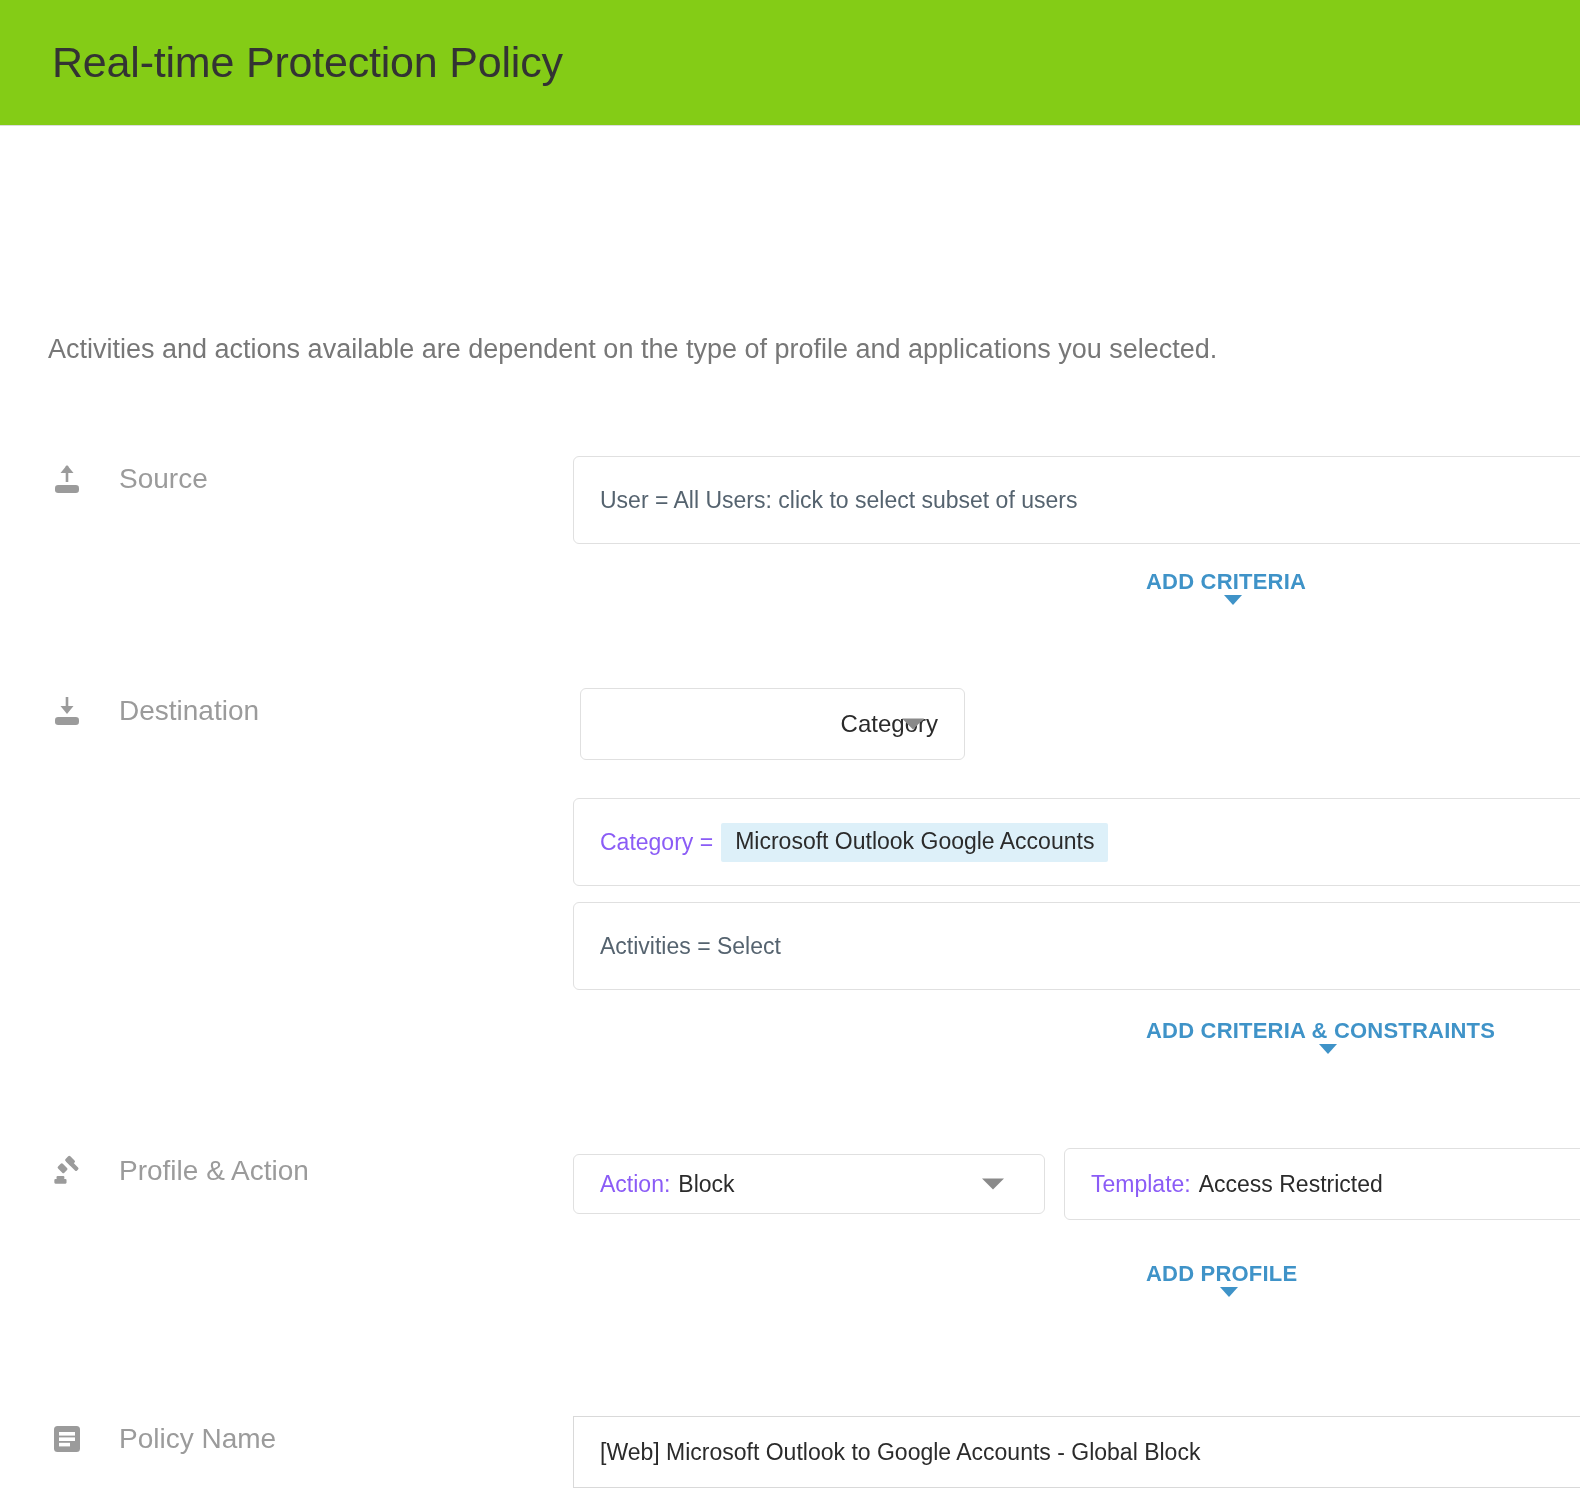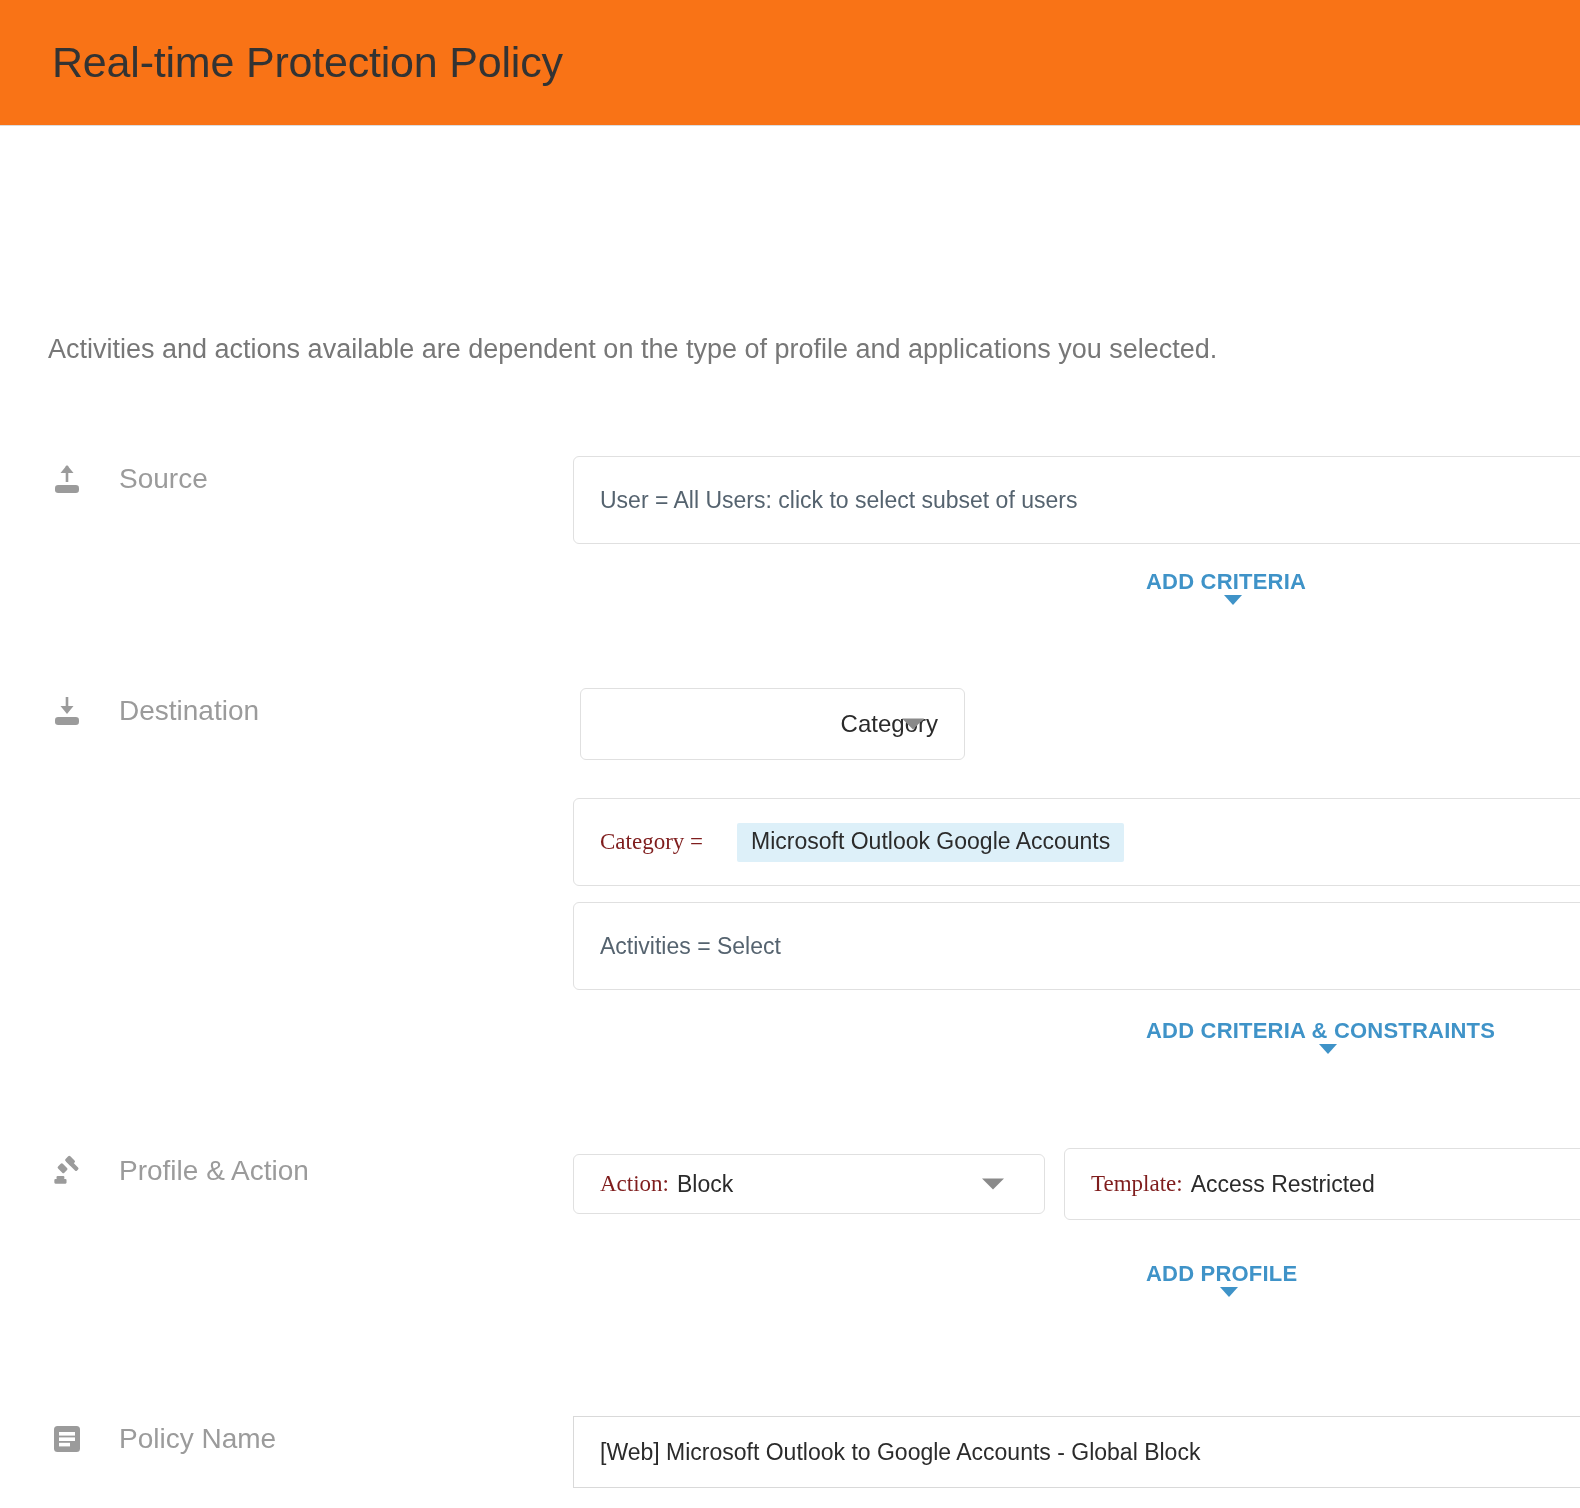--- a/index.html
+++ b/index.html
@@ -11,21 +11,21 @@
     width: 1580px;
     height: 1508px;
     overflow: hidden;
     font-family: "Liberation Sans", sans-serif;
     -webkit-font-smoothing: antialiased;
   }
 
   
   .page-header {
     height: 126px;
-    background: #f97316;
+    background: #84cc16;
     border-bottom: 1px solid #dcdcdc;
     box-sizing: border-box;
     display: flex;
     align-items: center;
     padding-left: 52px;
   }
   .page-title {
     font-size: 43px;
     font-weight: 300;
     color: #333333;
@@ -108,21 +108,21 @@
   .field-box.tall   { height: 88px; }
   .field-box.medium { height: 72px; }
 
   .field-box.square {
     border-radius: 0;
     border: 1px solid #d9d9d9;
     color: #2b2b2b;
   }
 
   .field-value-dark { color: #2b2b2b; }
-  .field-label-grey { color: #7f1d1d; font-family: Liberation Serif, serif; }
+  .field-label-grey { color: #8b5cf6; }
 
   
   .select-box {
     width: 385px;
     justify-content: flex-end;
     color: #2b2b2b;
     margin-left: 7px;
   }
   .select-box .sel-text { font-size: 24px; color: #2b2b2b; }
   .caret {
@@ -137,21 +137,21 @@
     border-top: 11px solid #8a8a8a;
   }
 
   
   .chip {
     background: #ddf0f9;
     color: #2b2b2b;
     padding: 5px 14px 7px 14px;
     font-size: 23px;
     border-radius: 2px;
-    margin-left: 34px;
+    margin-left: 8px;
     white-space: nowrap;
   }
 
   
   .action-link {
     display: inline-flex;
     align-items: center;
     color: #3f93c8;
     font-size: 22px;
     font-weight: 700;

